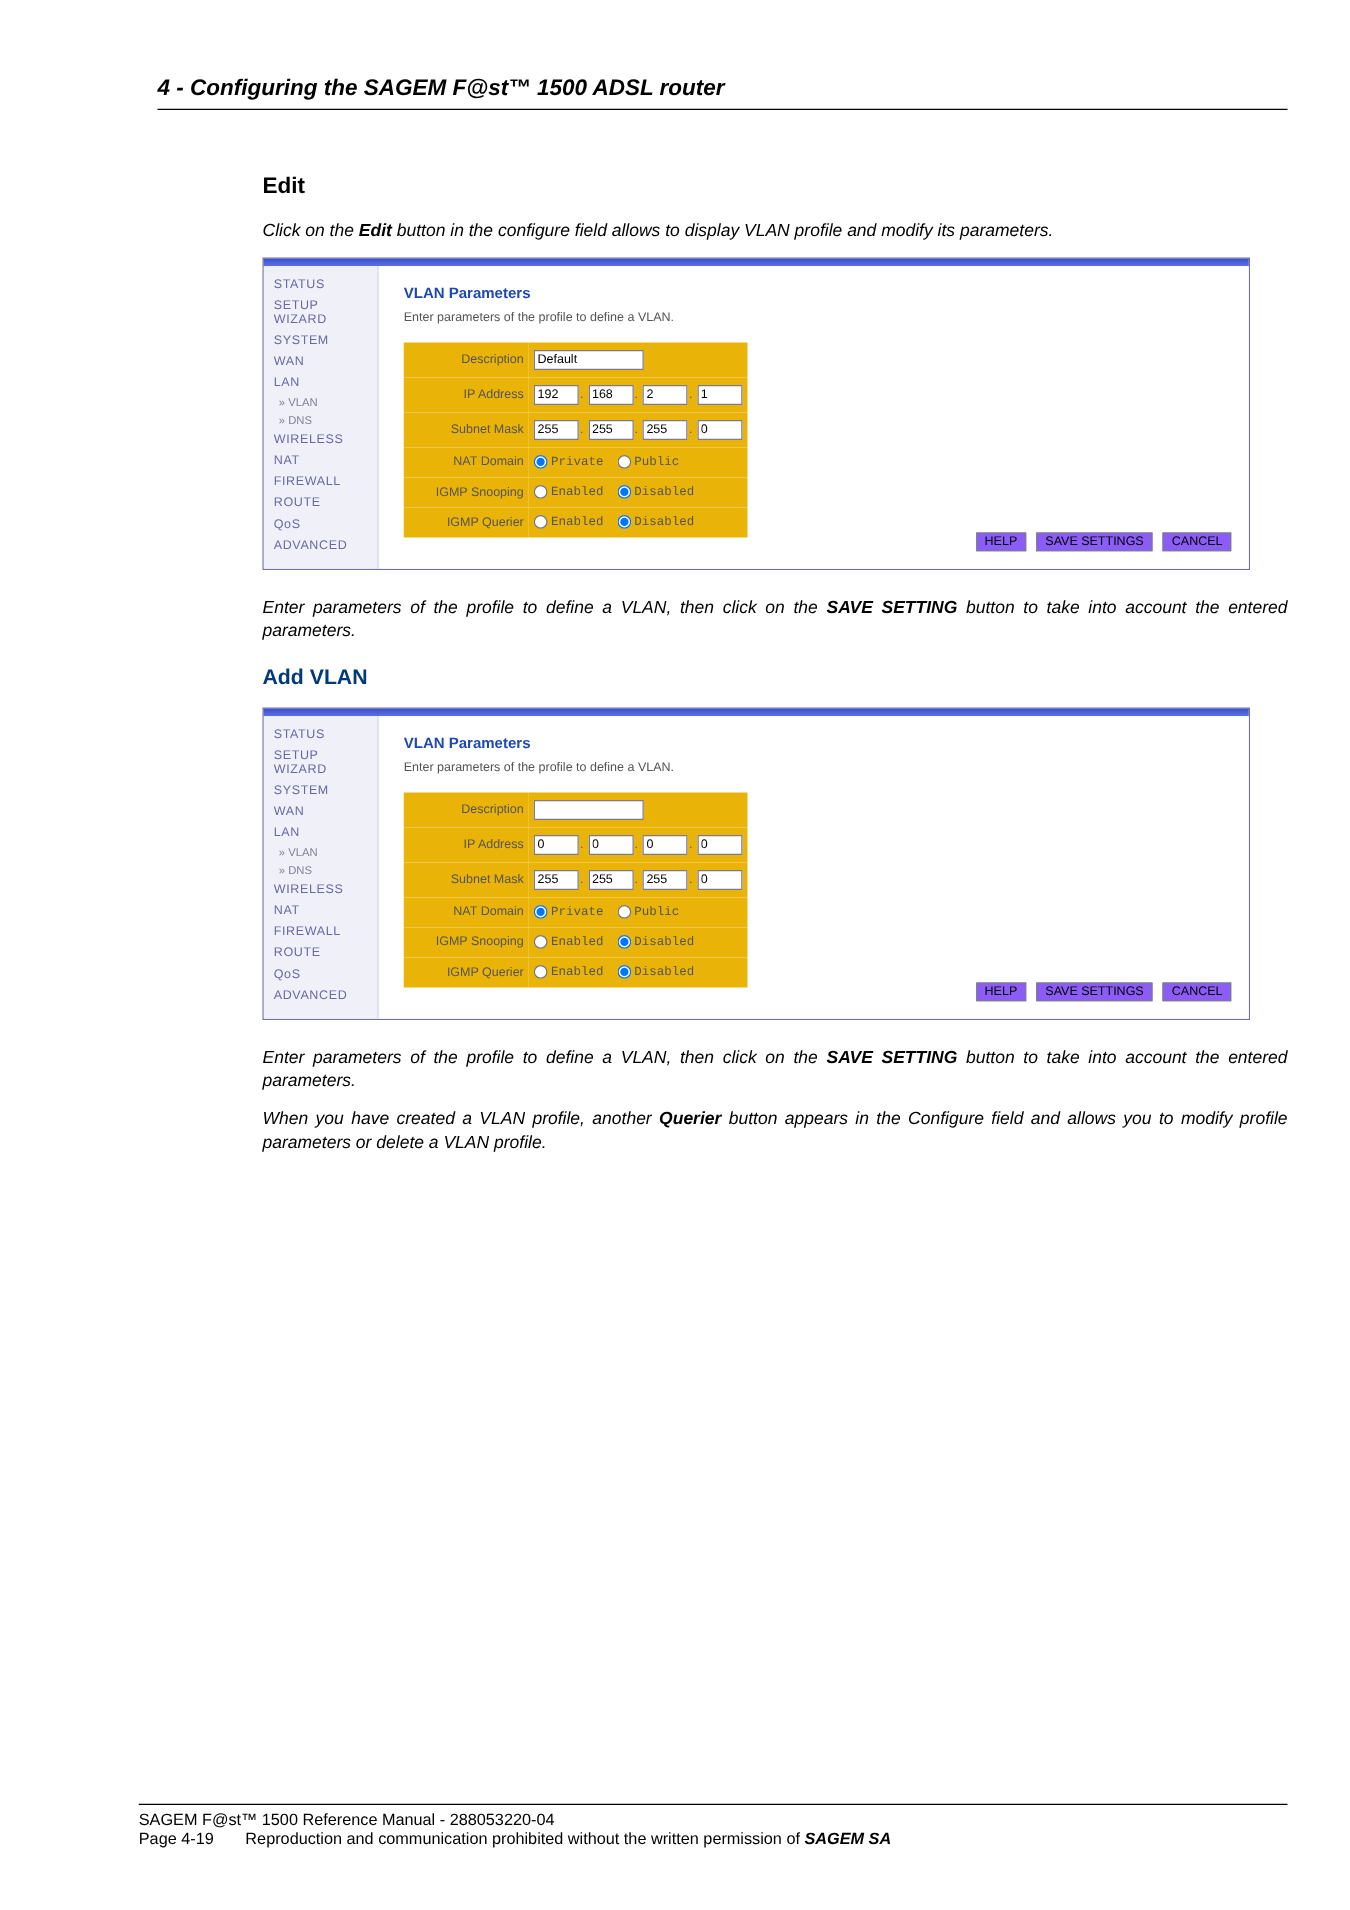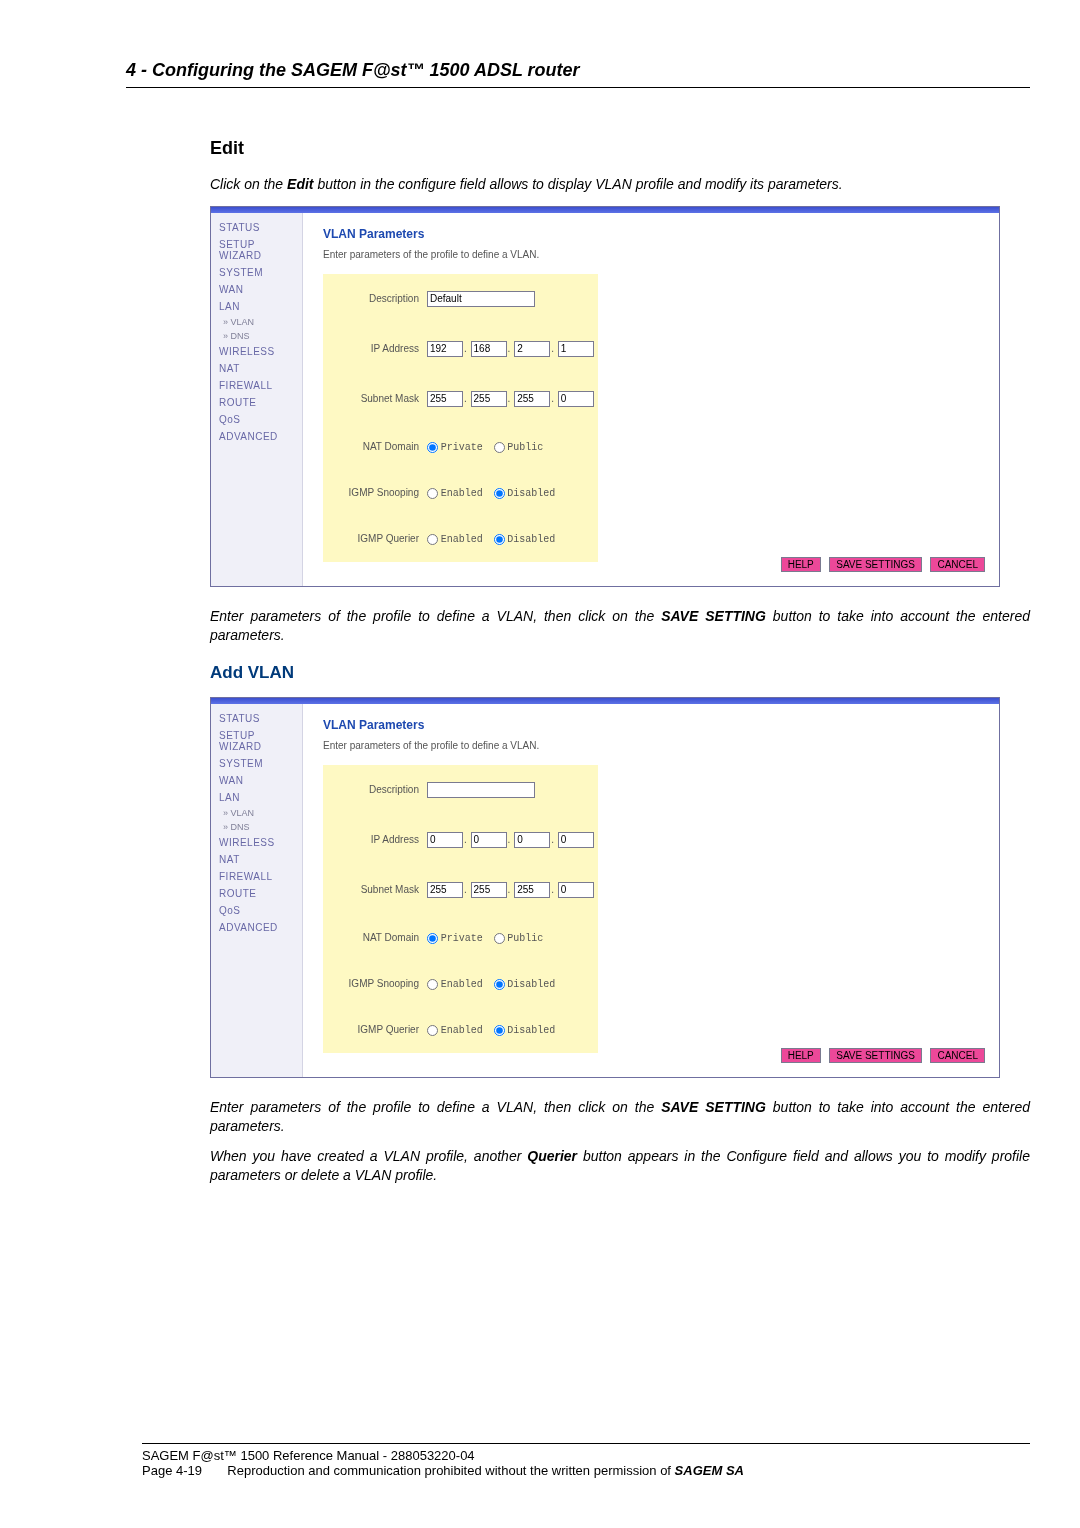--- a/index.html
+++ b/index.html
@@ -18,31 +18,31 @@
   .shot { width: 790px; border: 1px solid #6f6fa0; margin-bottom: 20px; background: #fff; }
   .shot-top { height: 6px; background: linear-gradient(#3b4fcf, #5d72e7); }
   .shot-body { display: flex; }
   .sidebar { width: 92px; background: #f0f0f8; border-right: 1px solid #d4d4e4; padding: 6px 0 10px 0; }
   .side-item { font-family: Verdana, Tahoma, sans-serif; font-size: 10px; color: #6868a6; letter-spacing: 0.5px; padding: 3px 8px; }
   .side-sub { font-family: Verdana, Tahoma, sans-serif; font-size: 9px; color: #808098; padding: 2px 8px 2px 12px; }
   .panel { flex: 1; background: #fff; padding: 14px 14px 24px 20px; position: relative; min-height: 210px; }
   .panel h3 { color: #1d49b0; font-size: 12px; font-family: Verdana, sans-serif; margin-bottom: 8px; font-weight: bold; }
   .panel .desc { font-size: 10px; color: #555; font-family: Verdana, sans-serif; margin-bottom: 14px; }
   table.form { border-collapse: collapse; }
-  table.form td { padding: 17px 4px; font-size: 10px; color: #555; font-family: Verdana, sans-serif; vertical-align: middle; background: #fef9c3; }
+  table.form td { padding: 6px 4px; font-size: 10px; color: #555; font-family: Verdana, sans-serif; vertical-align: middle; background: #eab308; }
   table.form td.label { text-align: right; width: 100px; }
   .oct { width: 36px; height: 16px; font-size: 10px; border: 1px solid #7a7a90; background: #fff; padding: 0 2px; }
-  .descfield { width: 108px; height: 16px; font-size: 10px; border: 1px solid #7a7a90; background: #fff; padding: 0 2px; }
+  .descfield { width: 88px; height: 16px; font-size: 10px; border: 1px solid #7a7a90; background: #fff; padding: 0 2px; }
   .radio { width: 11px; height: 11px; vertical-align: middle; }
   .rlabel { font-size: 10px; color: #555; font-family: Liberation Mono, monospace; margin-right: 8px; }
   .btnrow { position: absolute; right: 14px; bottom: 14px; }
-  .winbtn { font-size: 10px; font-family: Tahoma, sans-serif; background: #ec4899; border: 1px solid #7a7a90; padding: 1px 6px; margin-left: 4px; cursor: pointer; }
+  .winbtn { font-size: 10px; font-family: Tahoma, sans-serif; background: #8b5cf6; border: 1px solid #7a7a90; padding: 1px 6px; margin-left: 4px; cursor: pointer; }
   .dot { font-size: 10px; color: #555; padding: 0 1px; }
 
-  .footer { position: absolute; left: 104px; right: 88px; bottom: 50px; }
+  .footer { position: absolute; left: 73px; right: 88px; bottom: 50px; }
   .footer hr { border: none; border-top: 1.5px solid #000; margin-bottom: 4px; }
   .footer-line1 { font-size: 13px; }
   .footer-line2 { font-size: 13px; }
   .sagem-sa { font-weight: bold; font-style: italic; }
 </style>
 </head>
 <body>
 
 <div class="page">
 

